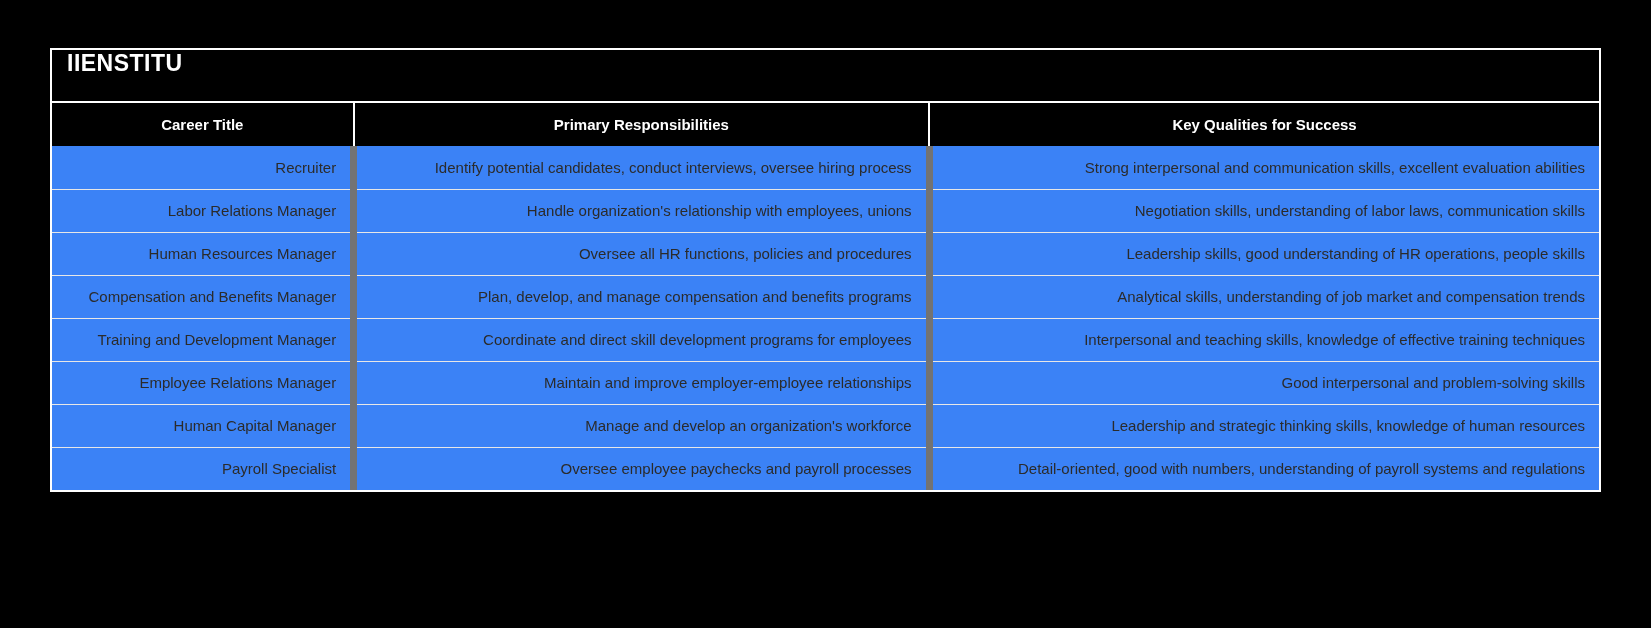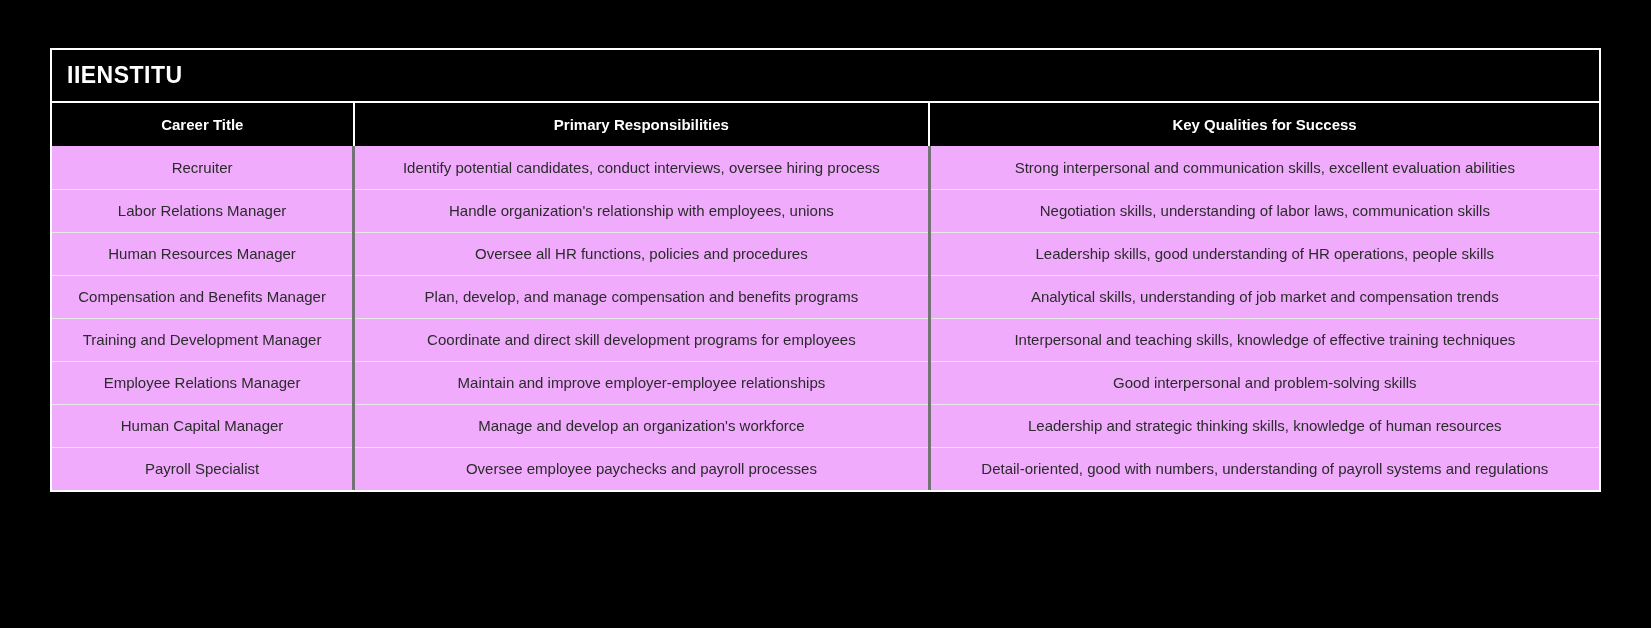--- a/index.html
+++ b/index.html
@@ -22,21 +22,20 @@
     width: 1551px;
     border: 2px solid #ffffff;
     background: #000000;
     box-sizing: border-box;
   }
   .title-bar {
     height: 51px;
     background: #000000;
     border-bottom: 2px solid #ffffff;
     display: flex;
-    align-items: center;
     padding-left: 15px;
   }
   .title-bar span {
     color: #ffffff;
     font-size: 23px;
     font-weight: 700;
     letter-spacing: 0.5px;
   }
   table.careers {
     width: 100%;
@@ -55,36 +54,36 @@
     height: 43px;
     padding: 0 14px;
     box-sizing: border-box;
     white-space: nowrap;
     overflow: hidden;
   }
   table.careers th + th {
     border-left: 2px solid #ffffff;
   }
   table.careers td {
-    background: #f0abfc;
+    background: #3b82f6;
     color: #2b2b2b;
     font-size: 15px;
     font-weight: 400;
-    text-align: center;
+    text-align: right;
     height: 43px;
     padding: 0 14px;
     box-sizing: border-box;
     white-space: nowrap;
     overflow: hidden;
   }
   table.careers tbody tr + tr td {
     border-top: 1px solid #e7e7e7;
   }
   table.careers td + td {
-    border-left: 3px solid #737373;
+    border-left: 7px solid #737373;
   }
 </style>
 </head>
 <body>
 
 <div class="canvas">
   <div class="table-card">
     <div class="title-bar">
       <span>IIENSTITU</span>
     </div>

